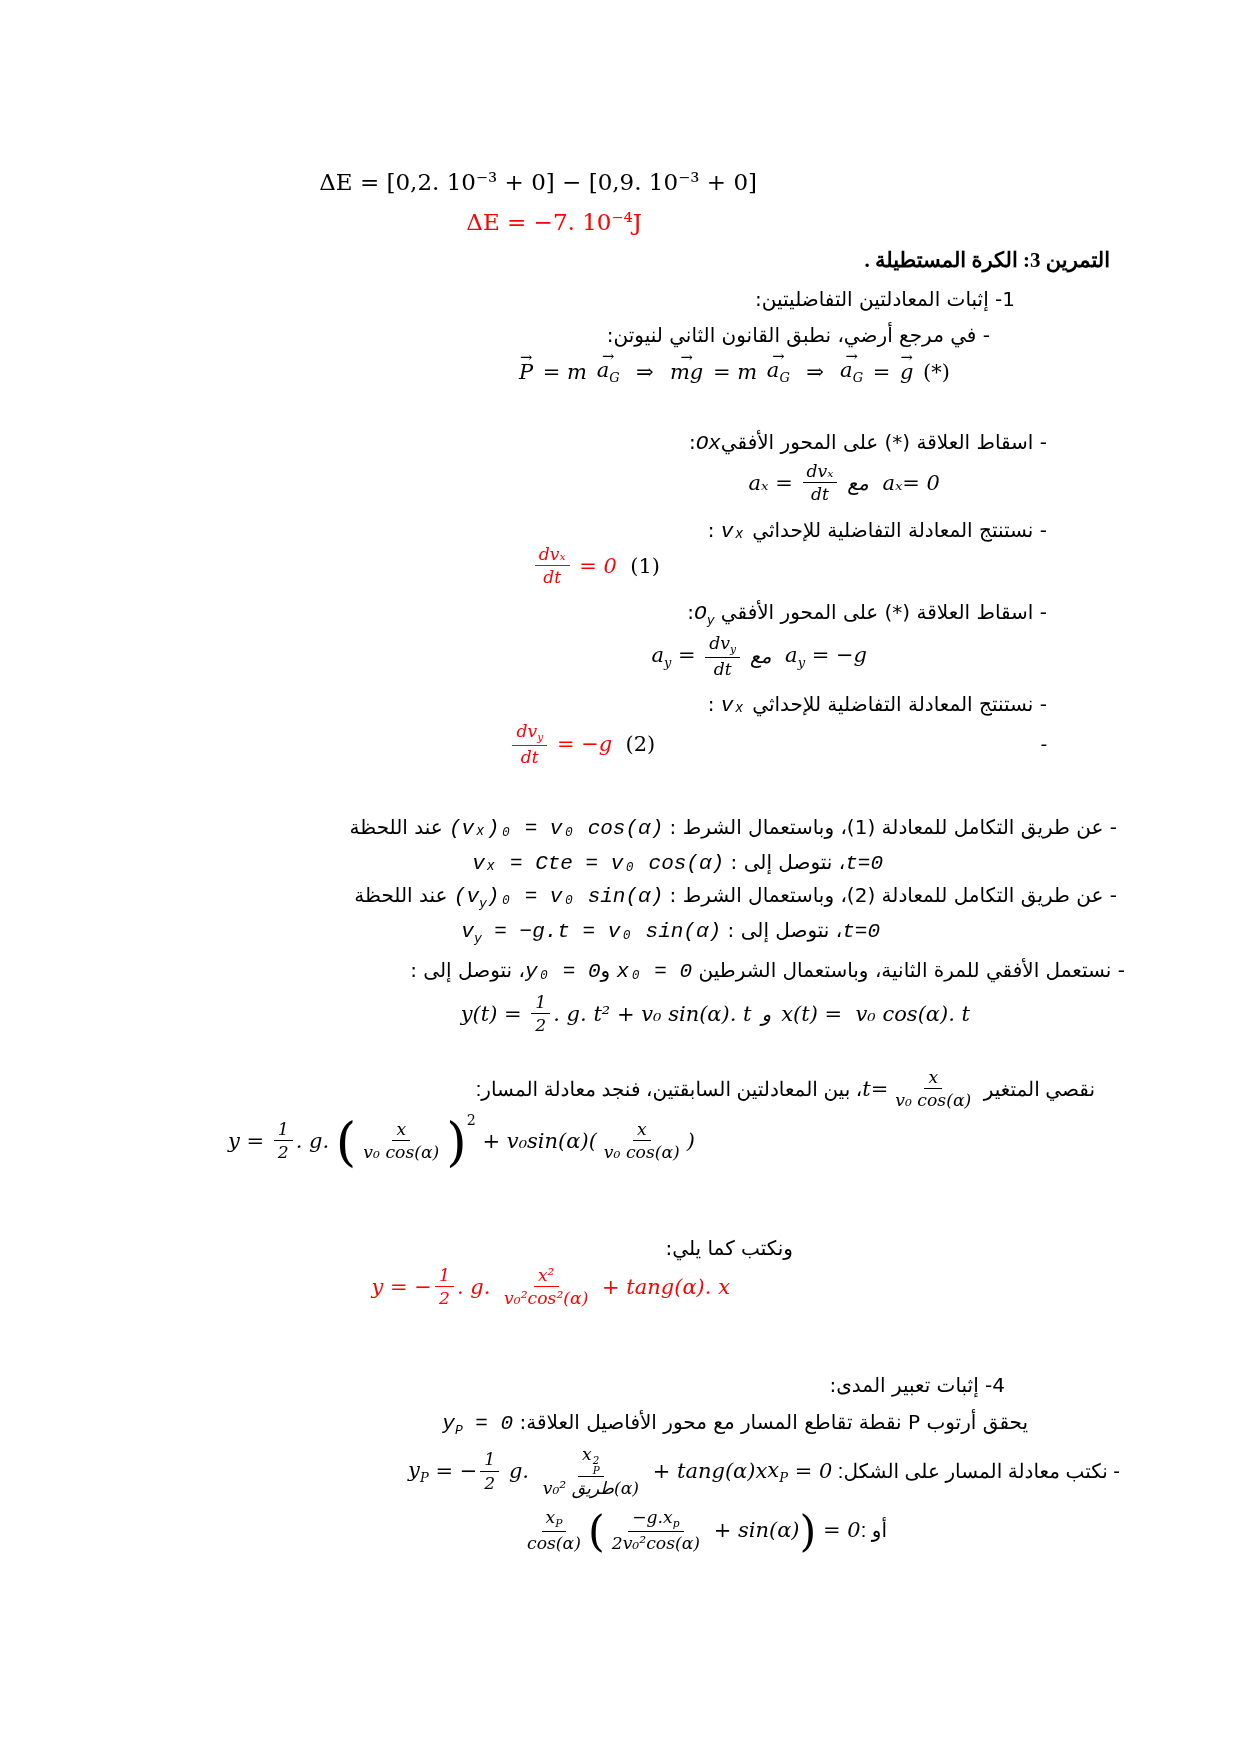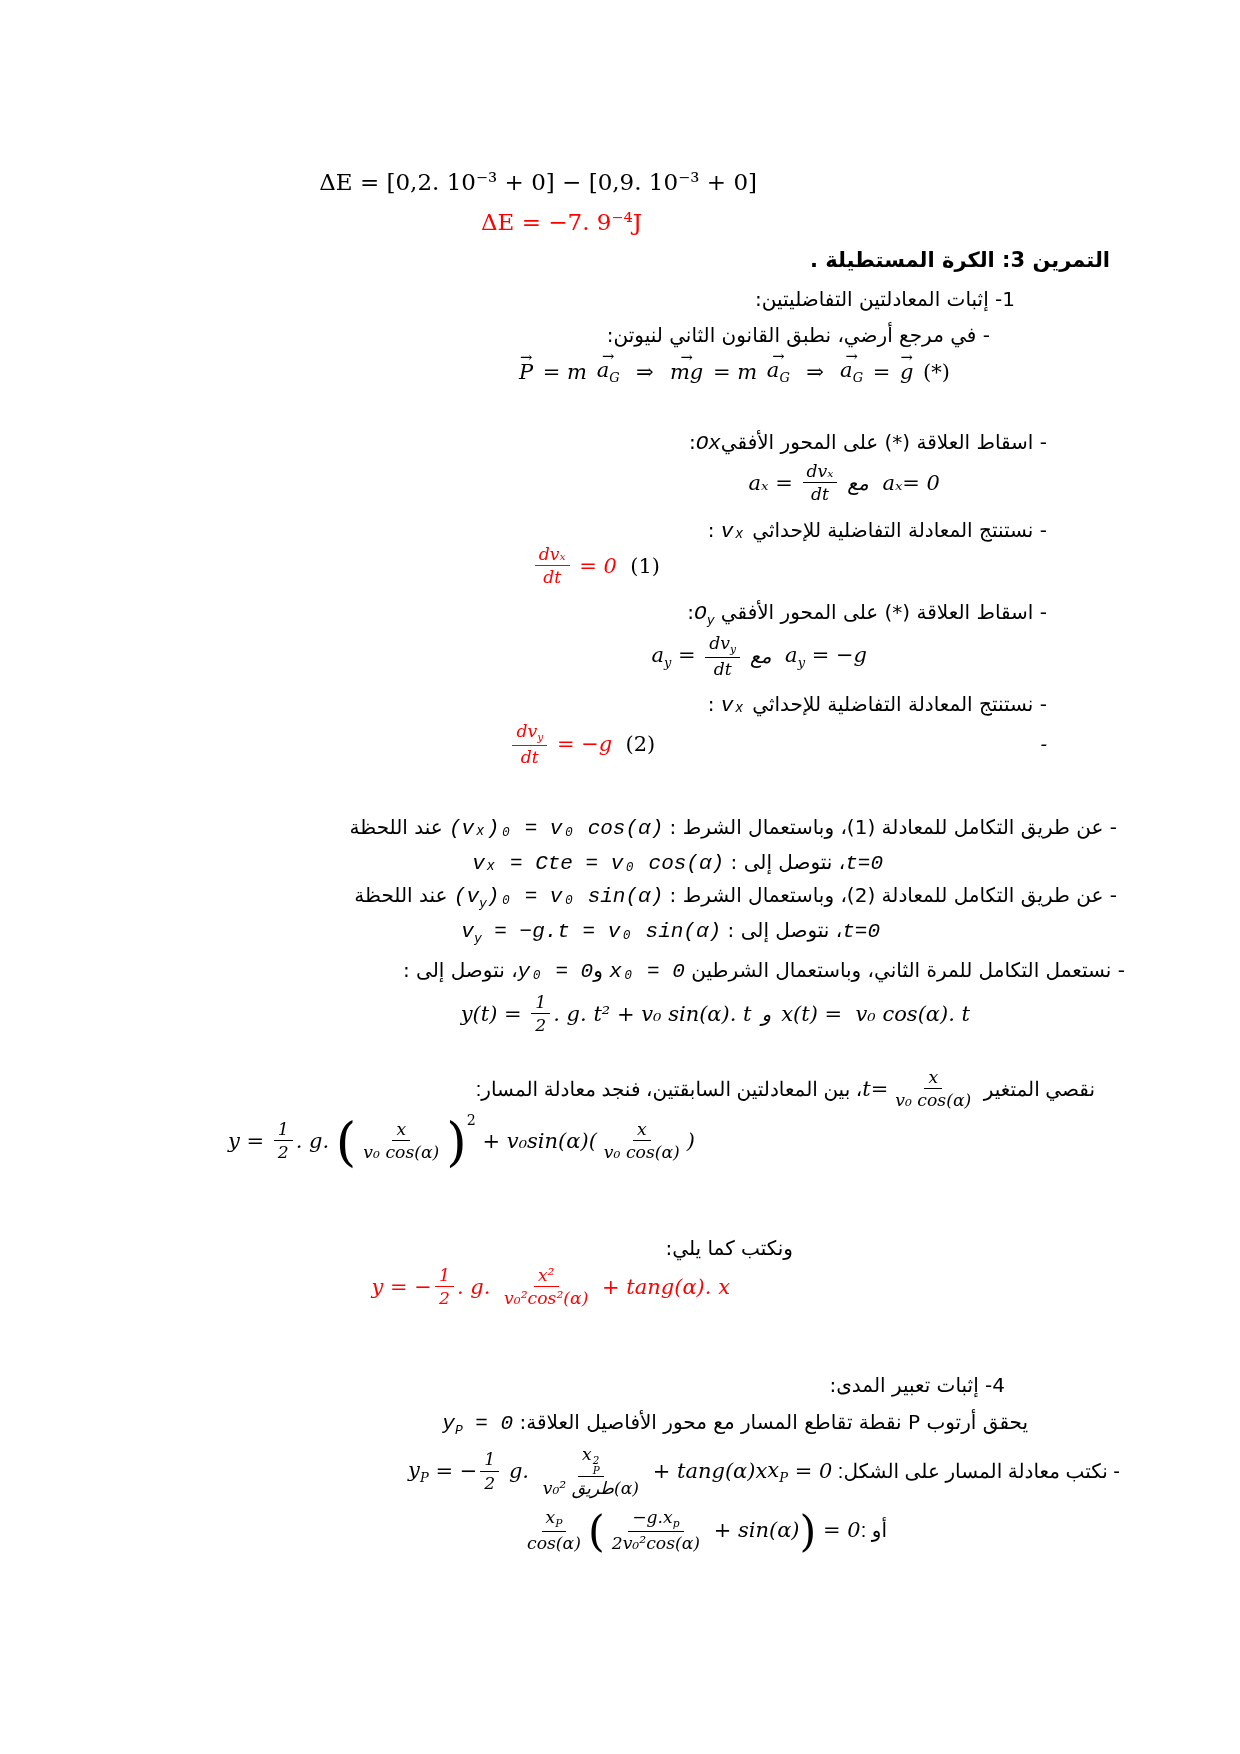--- a/index.html
+++ b/index.html
@@ -8,21 +8,21 @@
     width:1240px;height:1754px;
     margin:0 auto;
     background:#ffffff;
     overflow:hidden;
     color:#000;
   }
   .line{position:absolute;white-space:nowrap;}
   
   .ar-line{direction:rtl;text-align:right;font-family:"DejaVu Sans",sans-serif;font-size:20px;line-height:1.45;}
   .ar{font-family:Liberation Sans, sans-serif;font-size:20px;white-space:pre;}
-  .title-line{font-weight:bold;font-size:21px;}
+  .title-line{font-weight:bold;font-size:21px;font-family:Liberation Serif, serif;}
   
   .math, .mi{font-family:Liberation Mono, monospace;font-style:italic;font-size:21px;white-space:pre;}
   .mn{font-family:"DejaVu Serif",serif;font-style:normal;font-size:21px;white-space:pre;}
   .eqrow{display:flex;direction:ltr;align-items:center;font-family:"DejaVu Serif",serif;font-style:italic;font-size:21px;}
   .eqrow > span{white-space:pre;}
   .mrow{display:inline-flex;direction:ltr;align-items:center;font-family:"DejaVu Serif",serif;font-style:italic;font-size:21px;vertical-align:middle;}
   .mrow > span{white-space:pre;}
   .mixrow{display:flex;direction:rtl;align-items:center;}
   .big{font-size:23px;}
   .frac{display:inline-flex;flex-direction:column;align-items:center;text-align:center;font-size:0.82em;line-height:1.3;margin:0 3px;vertical-align:middle;}
@@ -41,21 +41,21 @@
 </style>
 </head>
 <body>
 
 <div class="page">
 
   <div class="line mn big" style="top:143px;right:483px">
     <span class="mn big">ΔE = [0,2. 10⁻³ + 0] − [0,9. 10⁻³ + 0]</span>
   </div>
   <div class="line mn big red" style="top:183px;right:598px">
-    <span class="mn big red">ΔE = −7. 9⁻⁴J</span>
+    <span class="mn big red">ΔE = −7. 10⁻⁴J</span>
   </div>
 
   <div class="line ar-line title-line" style="top:245px;right:130px">
     <span>التمرين 3: الكرة المستطيلة .</span>
   </div>
 
   <div class="line ar-line" style="top:285px;right:225px">
     <span>1- إثبات المعادلتين التفاضليتين:</span>
   </div>
 
@@ -133,21 +133,21 @@
 
   <div class="line ar-line" style="top:881px;right:123px">
     <span>- عن طريق التكامل للمعادلة (2)، وباستعمال الشرط : </span><span class="mi" dir="ltr"><span>(v</span><sub>y</sub><span>)₀ = v₀ sin(α)</span></span><span> عند اللحظة</span>
   </div>
 
   <div class="line ar-line" style="top:916px;right:360px">
     <span class="mi" dir="ltr">t=0</span><span>، نتوصل إلى : </span><span class="mi" dir="ltr"><span>v</span><sub>y</sub><span> = −g.t = v₀ sin(α)</span></span>
   </div>
 
   <div class="line ar-line" style="top:956px;right:115px">
-    <span>- نستعمل التكامل للمرة الثاني، وباستعمال الشرطين </span><span class="mi" dir="ltr">x₀ = 0</span><span> و</span><span class="mi" dir="ltr">y₀ = 0</span><span>، نتوصل إلى :</span>
+    <span>- نستعمل الأفقي للمرة الثانية، وباستعمال الشرطين </span><span class="mi" dir="ltr">x₀ = 0</span><span> و</span><span class="mi" dir="ltr">y₀ = 0</span><span>، نتوصل إلى :</span>
   </div>
 
   <div class="line eqrow" style="top:991px;right:270px">
     <span>y(t) = </span>
     <span class="frac"><span class="num">1</span><span class="den">2</span></span>
     <span>. g. t² + v₀ sin(α). t</span>
     <span class="ar" style="margin:0 10px">و</span>
     <span>x(t) =  v₀ cos(α). t</span>
   </div>
 

